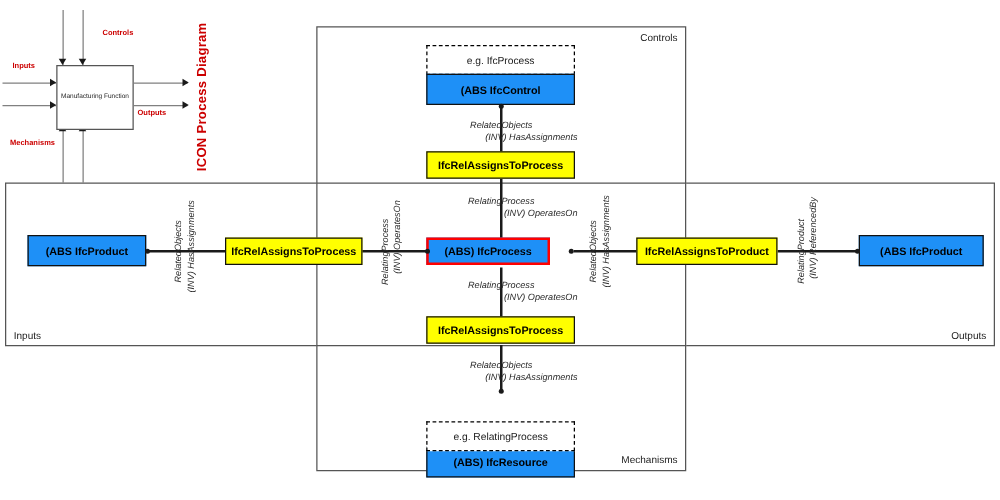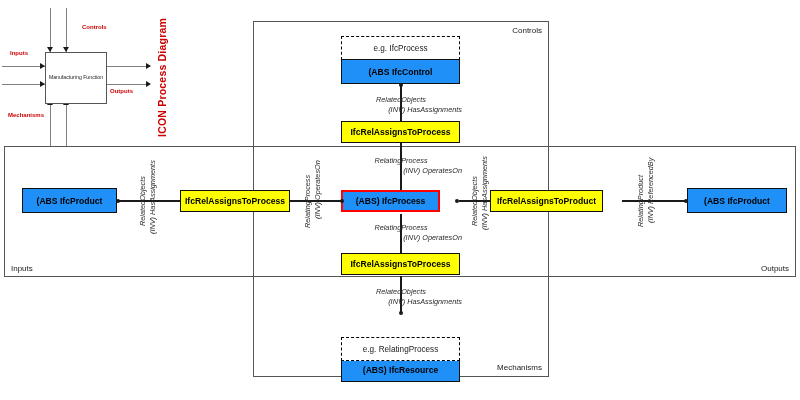--- a/index.html
+++ b/index.html
@@ -234,21 +234,21 @@
   <div class="edge-label vert" style="left:303px; top:160px; height:82px;">
     <span class="l1">RelatingProcess</span>
     <span class="l2">(INV) OperatesOn</span>
   </div>
 
   <div class="edge-label vert" style="left:470px; top:156px; height:90px;">
     <span class="l1">RelatedObjects</span>
     <span class="l2">(INV) HasAssignments</span>
   </div>
 
-  <div class="node yellow" style="left:490px; top:190px; width:113px; height:22px;">
+  <div class="node yellow" style="left:509px; top:190px; width:113px; height:22px;">
     <span>IfcRelAssignsToProduct</span>
   </div>
 
   <div class="edge-label vert" style="left:636px; top:158px; height:86px;">
     <span class="l1">RelatingProduct</span>
     <span class="l2">(INV) ReferencedBy</span>
   </div>
 
   <div class="node blue" style="left:687px; top:188px; width:100px; height:25px;">
     <span>(ABS IfcProduct</span>

